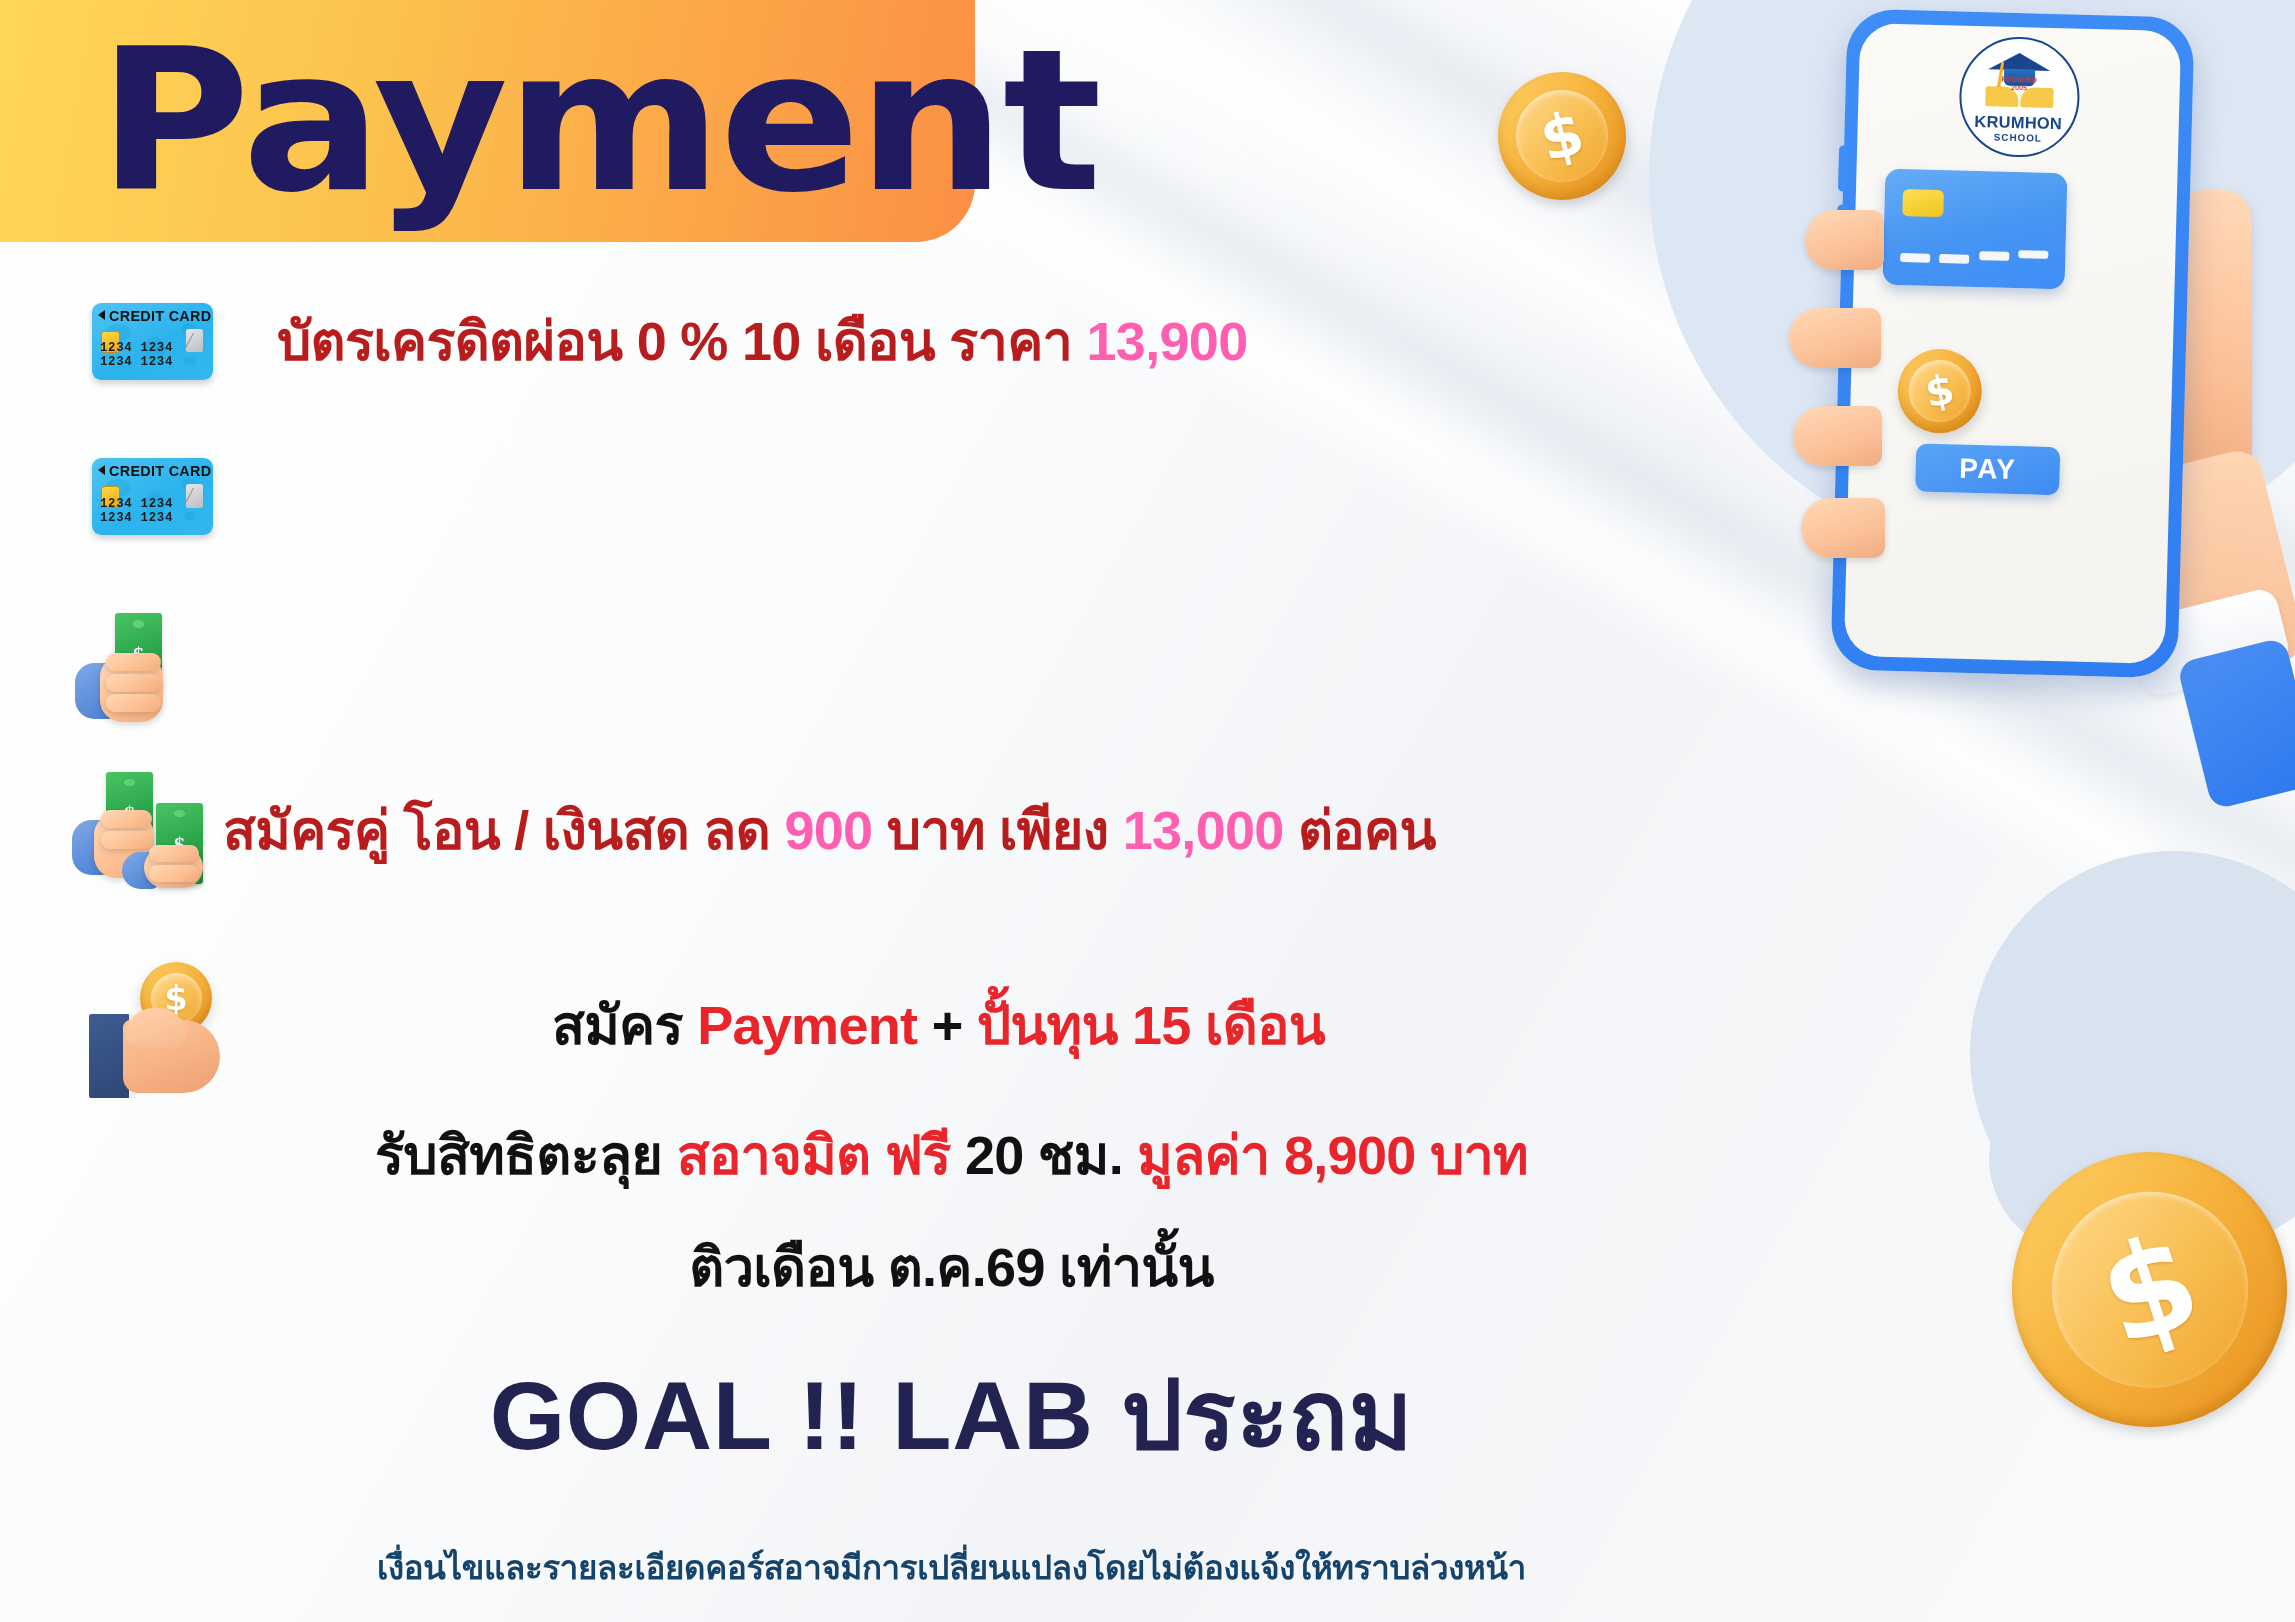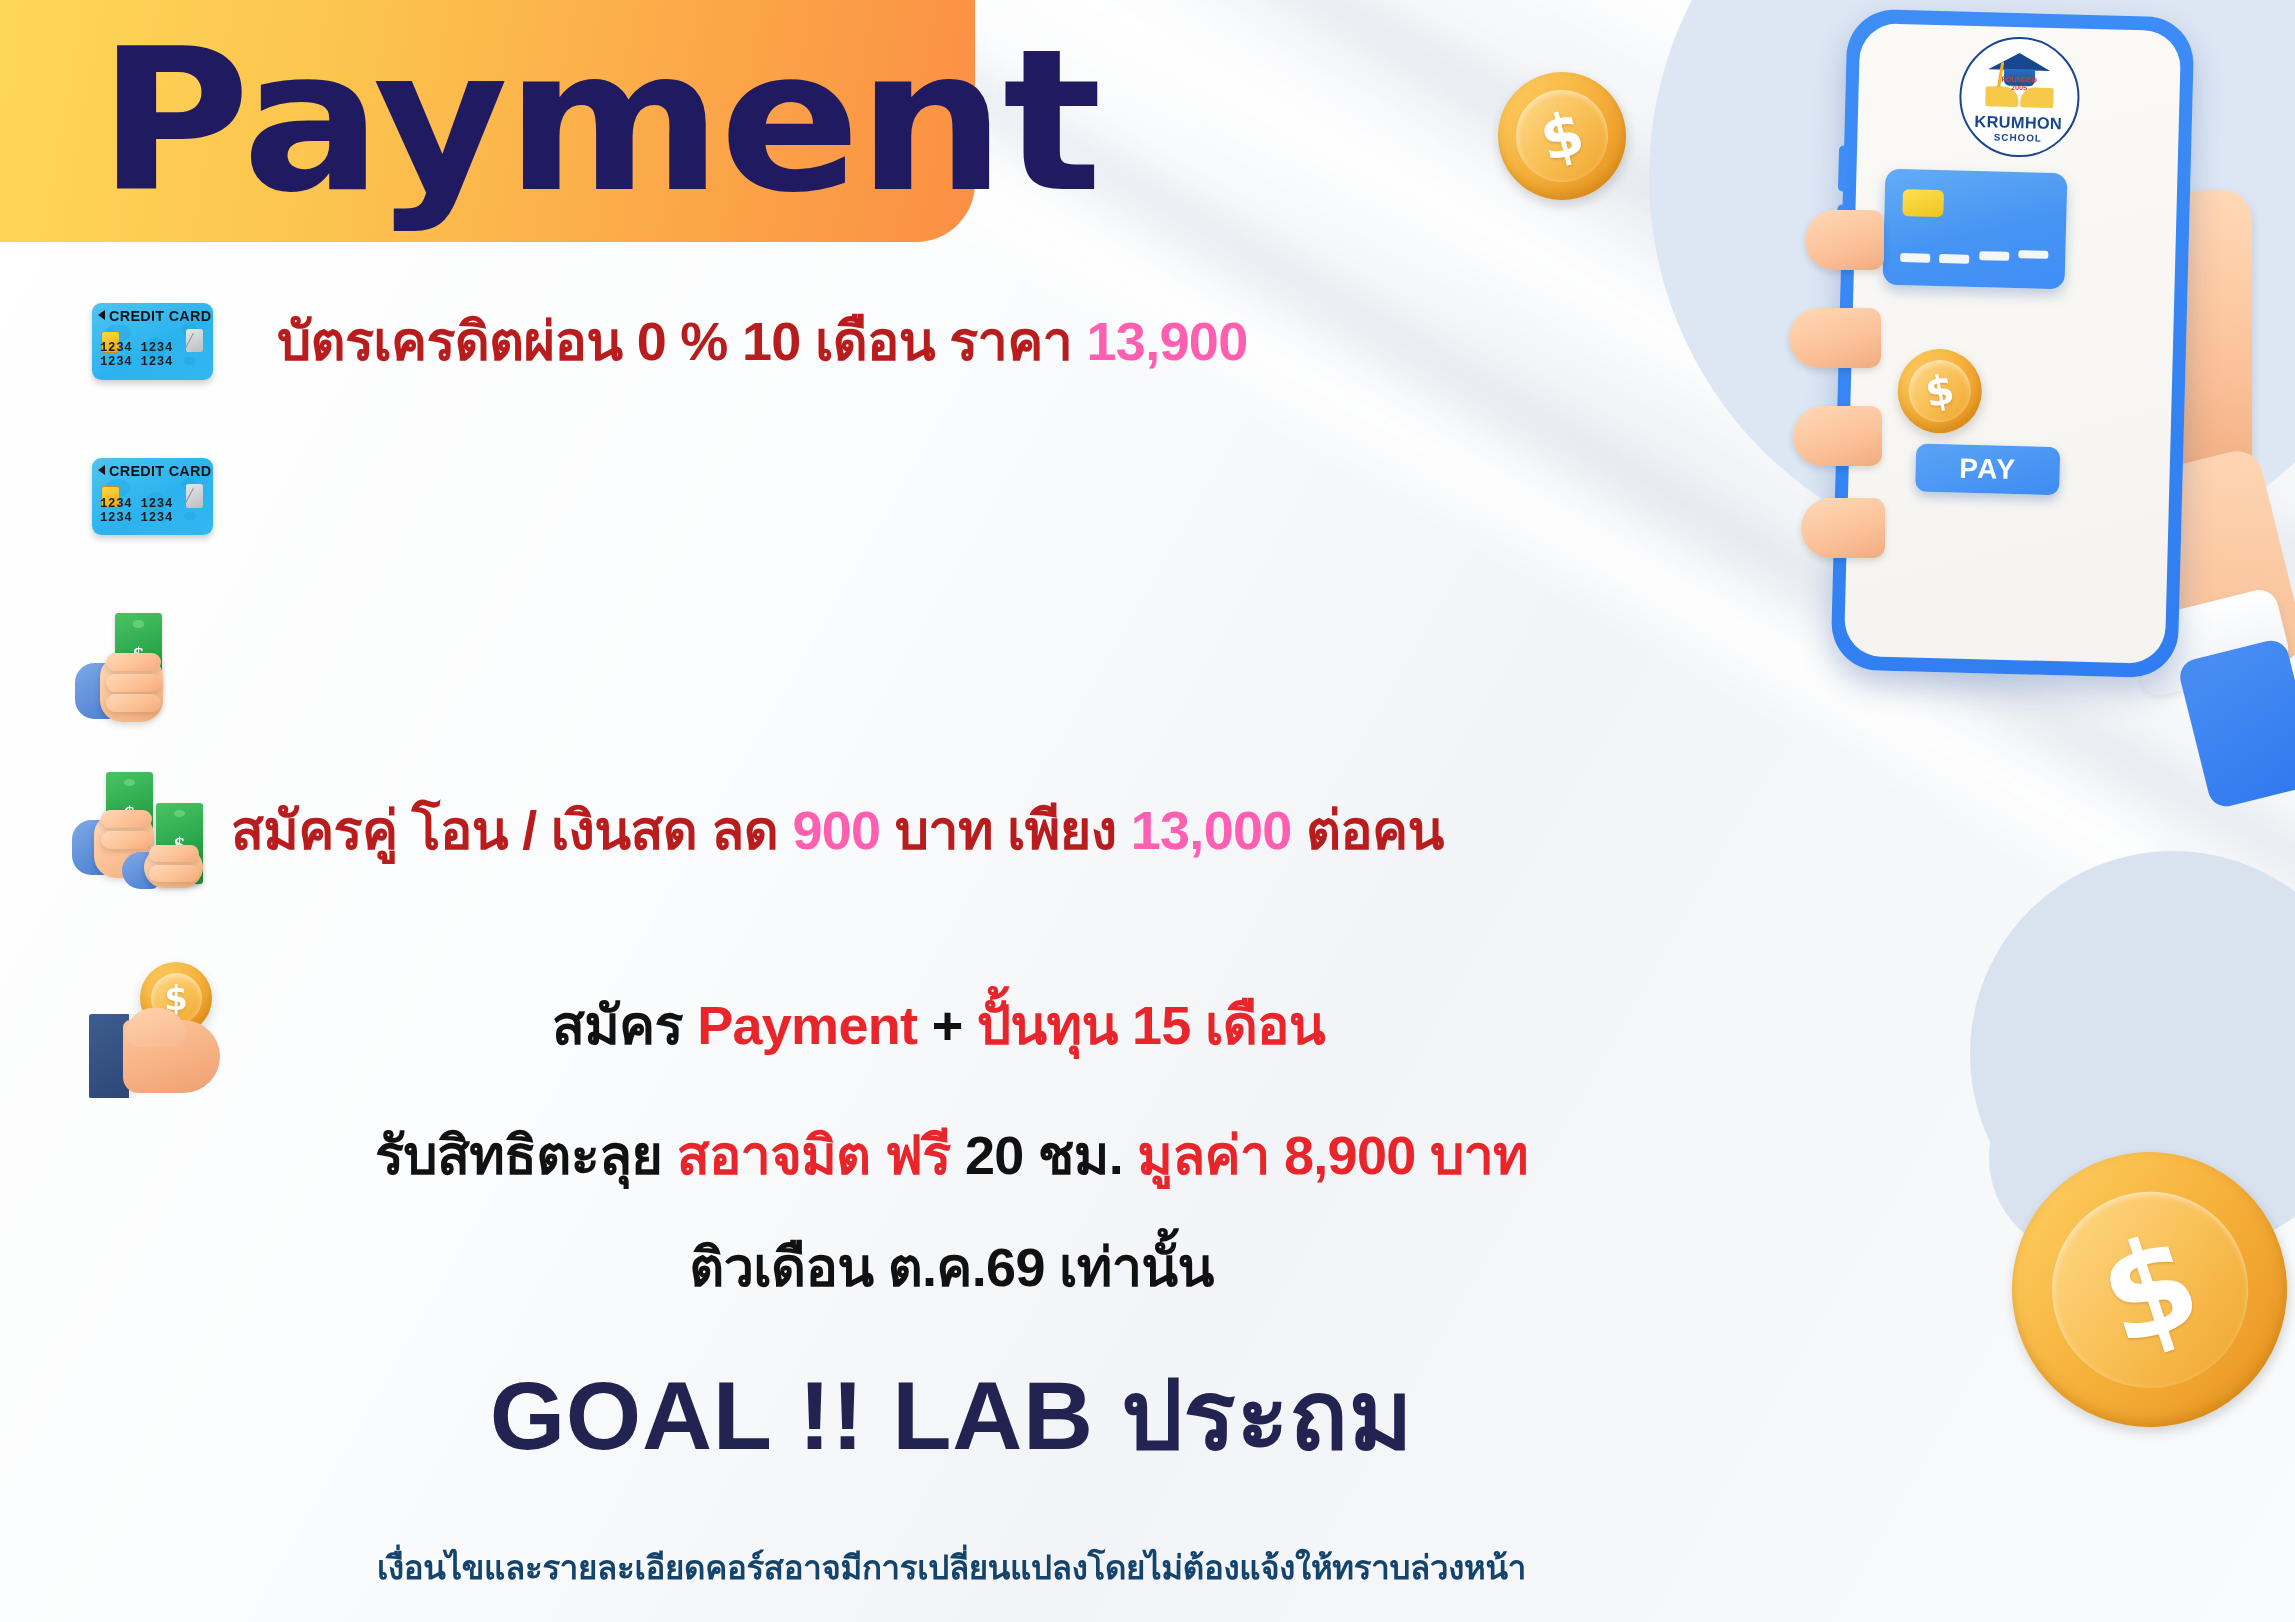--- a/index.html
+++ b/index.html
@@ -241,21 +241,21 @@
     <div class="fist" style="left:29px;top:38px;width:51px;height:17.7px;border-radius:13px;"></div>
     <div class="fist" style="left:29px;top:59px;width:51px;height:17.7px;border-radius:13px;"></div>
     <div class="bill" style="left:84px;top:31px;">
         <div class="dol">$</div>
       </div>
     <div class="cuff" style="left:50px;top:80px;width:37px;height:37px;"></div>
     <div class="fist" style="left:72px;top:75px;width:59px;height:41px;"></div>
     <div class="fist" style="left:77px;top:73px;width:50px;height:17px;border-radius:13px;"></div>
     <div class="fist" style="left:77px;top:93px;width:50px;height:17px;border-radius:13px;"></div>
   </div>
-  <div class="row-text" style="margin-left:8px;">
+  <div class="row-text" style="margin-left:0px;">
     <span class="blue">สมัครคู่ โอน / เงินสด ลด </span><span class="pink">900</span><span class="blue"> บาท เพียง </span><span class="pink">13,000</span><span class="blue"> ต่อคน</span>
   </div>
 </div>
 
 <div class="handcoin" style="position:absolute;left:85px;top:962px;">
   <div class="coin3d" style="position:absolute;left:55px;top:0px;width:72px;height:72px;">
     <div class="inner" style="width:51px;height:51px;">
       <span class="sign" style="font-size:34px;">$</span>
     </div>
   </div>

